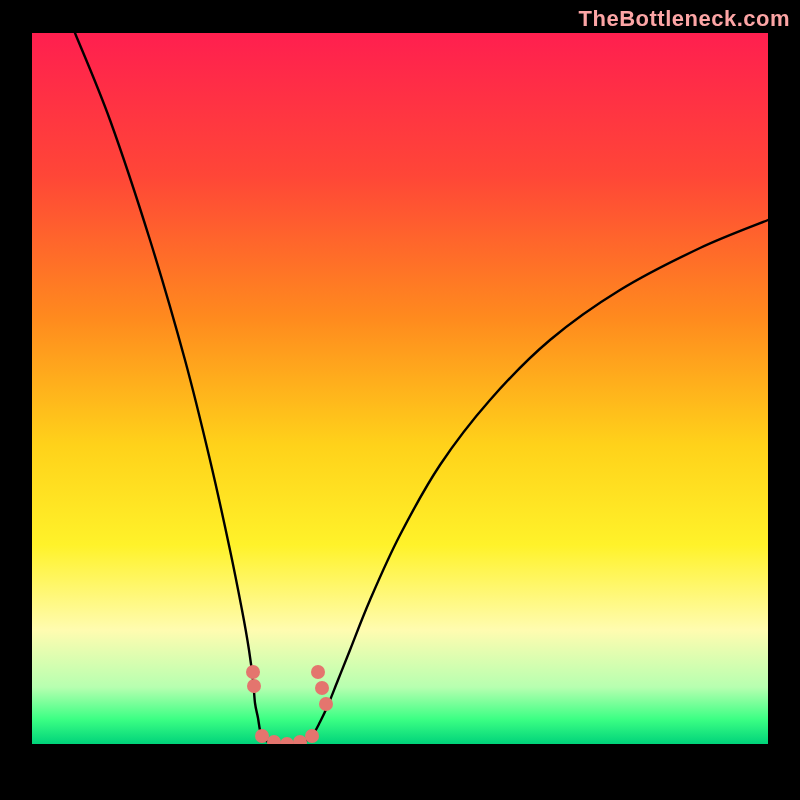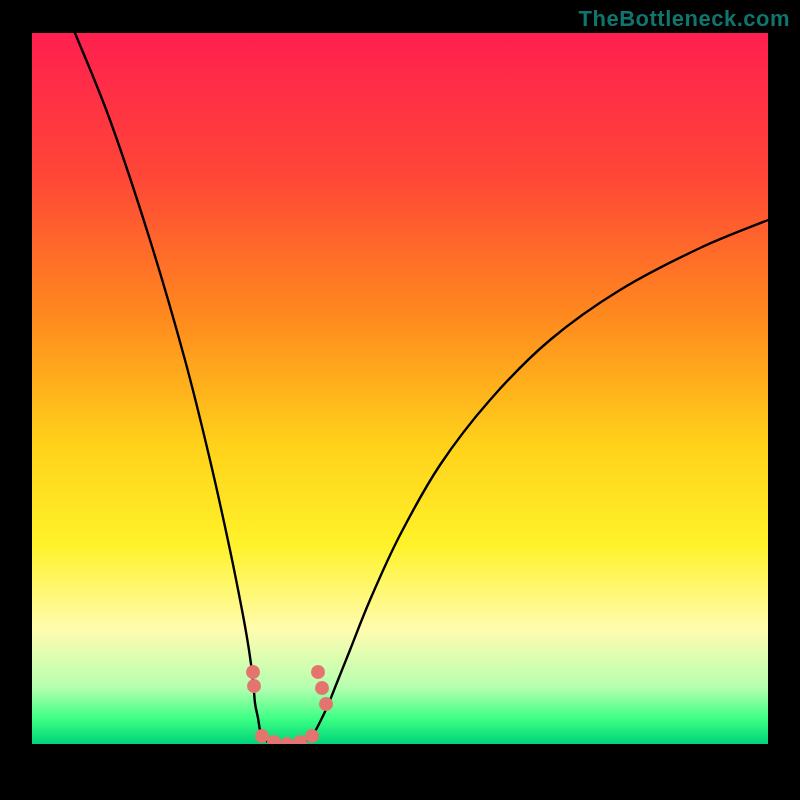--- a/index.html
+++ b/index.html
@@ -16,21 +16,21 @@
     left: 0;
     top: 0;
     width: 800px;
     height: 800px;
     background: #000;
   }
   .watermark {
     position: absolute;
     top: 6px;
     right: 10px;
-    color: #0f766e;
+    color: #fca5a5;
     font-size: 22px;
     font-weight: 600;
     letter-spacing: 0.5px;
     pointer-events: none;
     z-index: 5;
   }
   svg {
     position: absolute;
     left: 0;
     top: 0;

